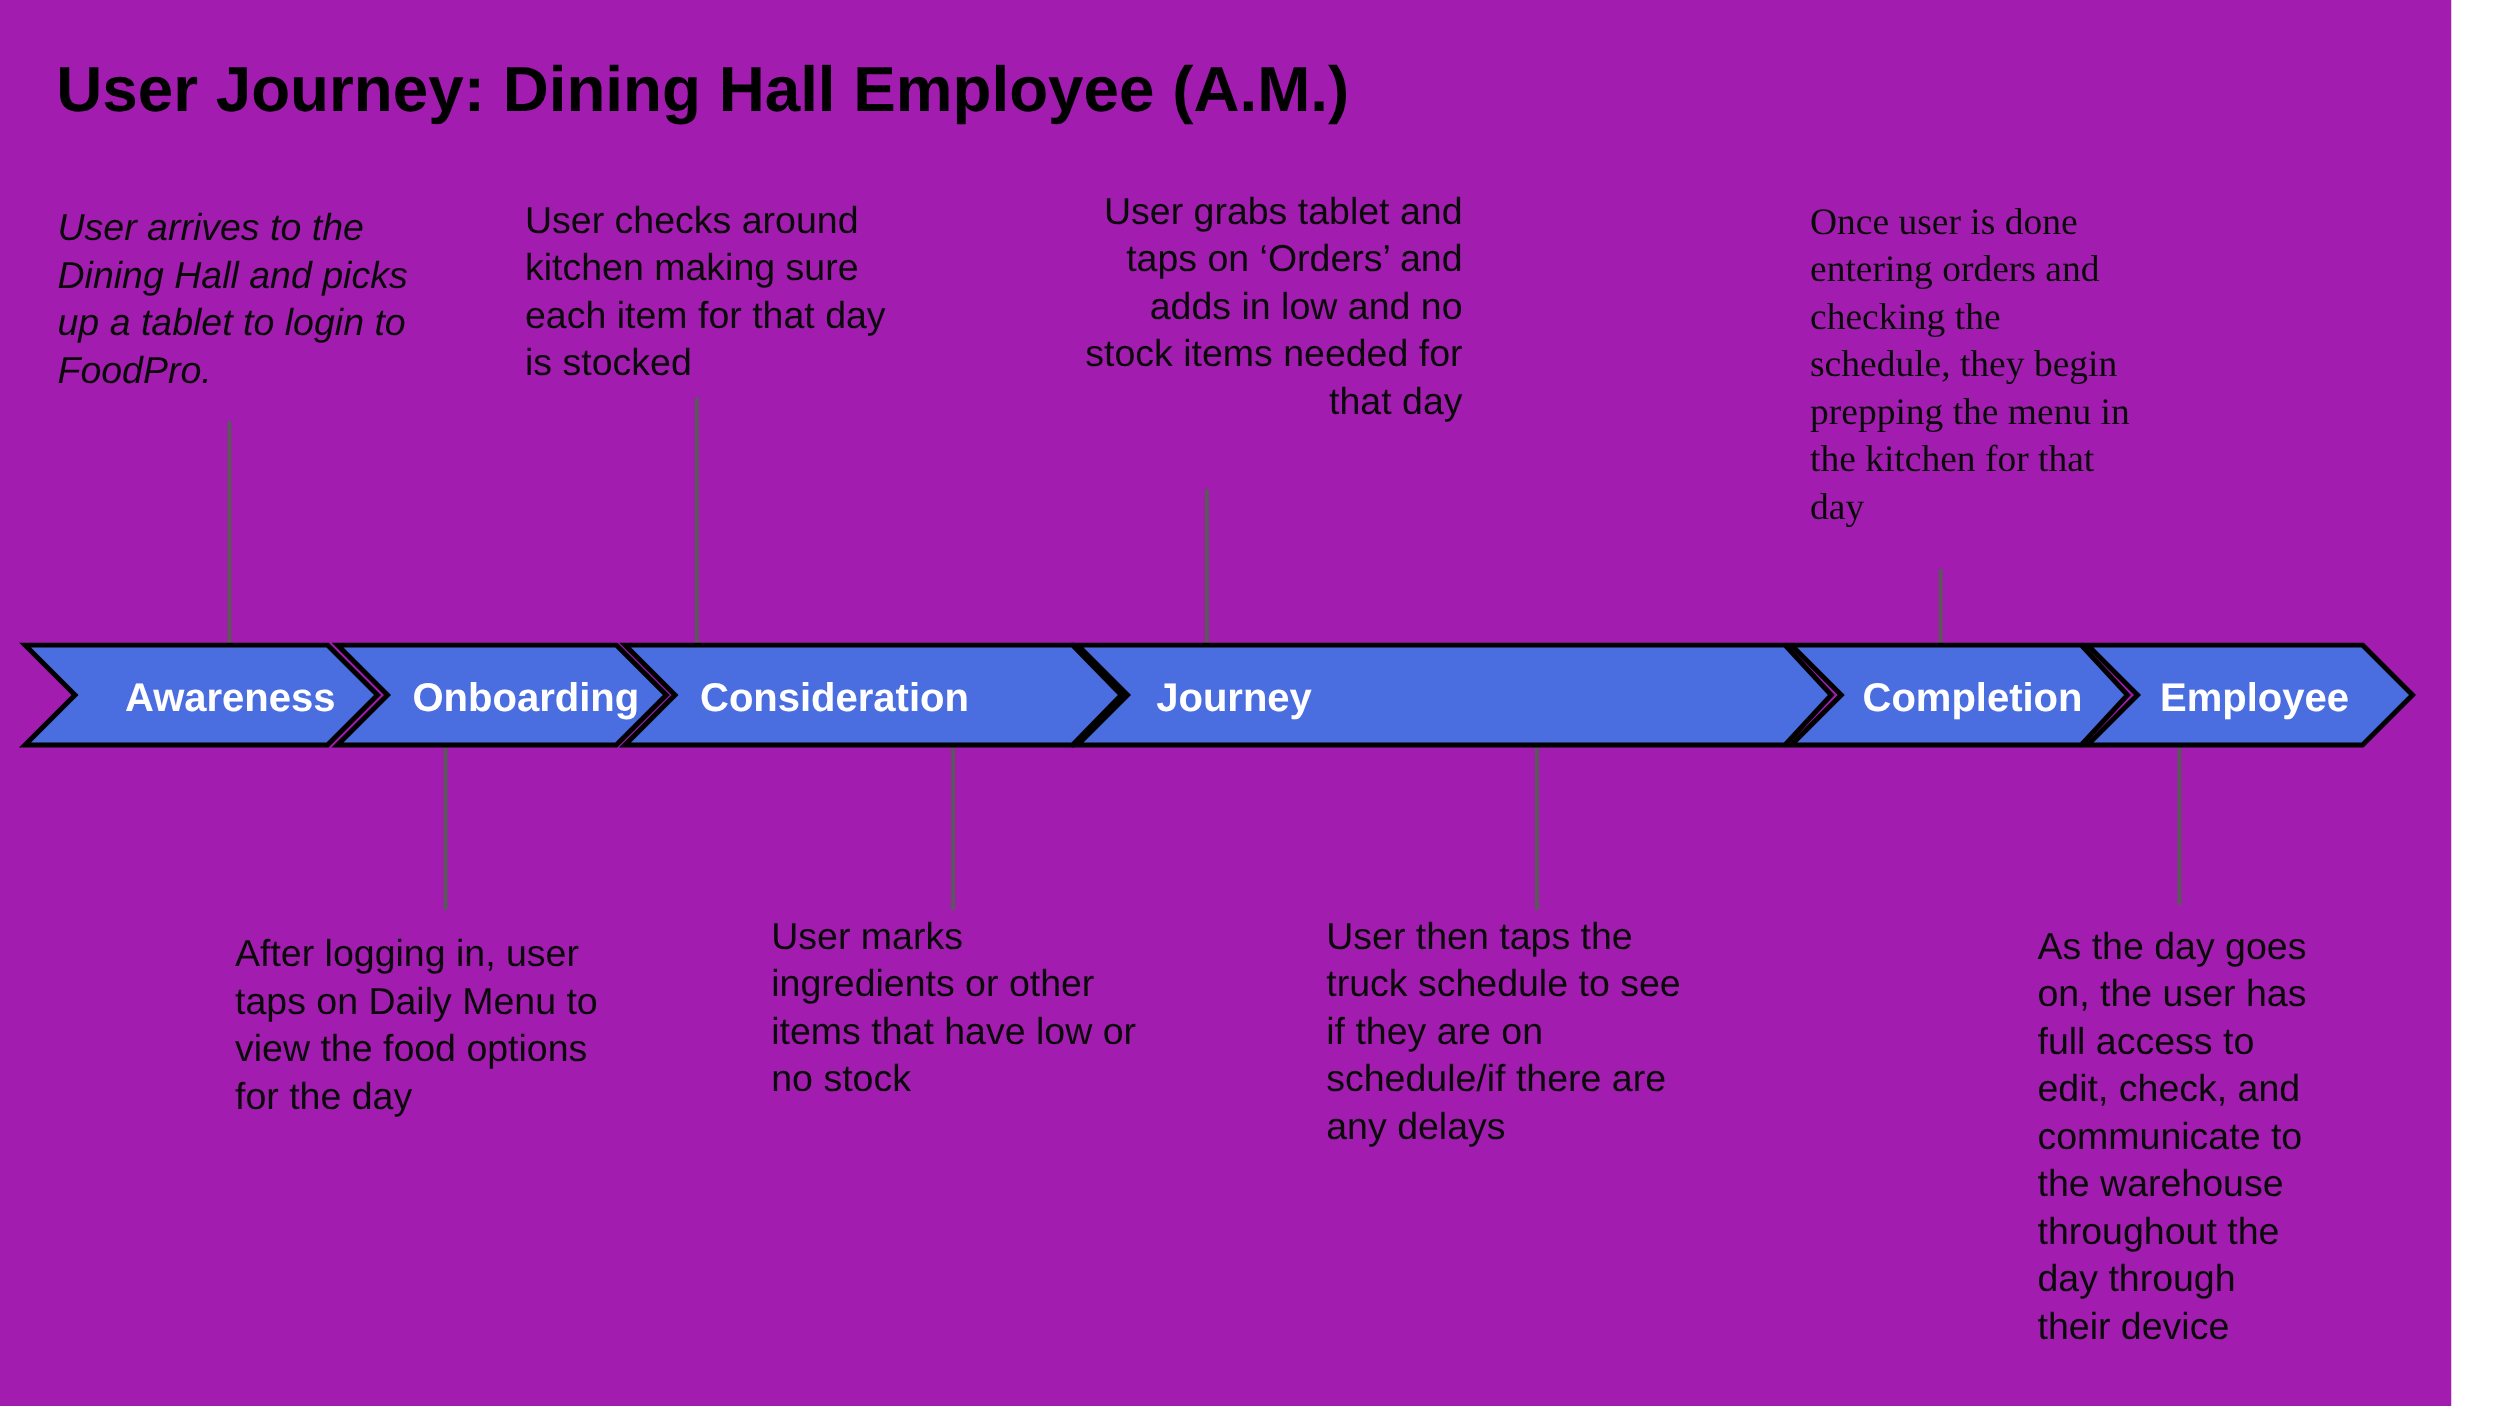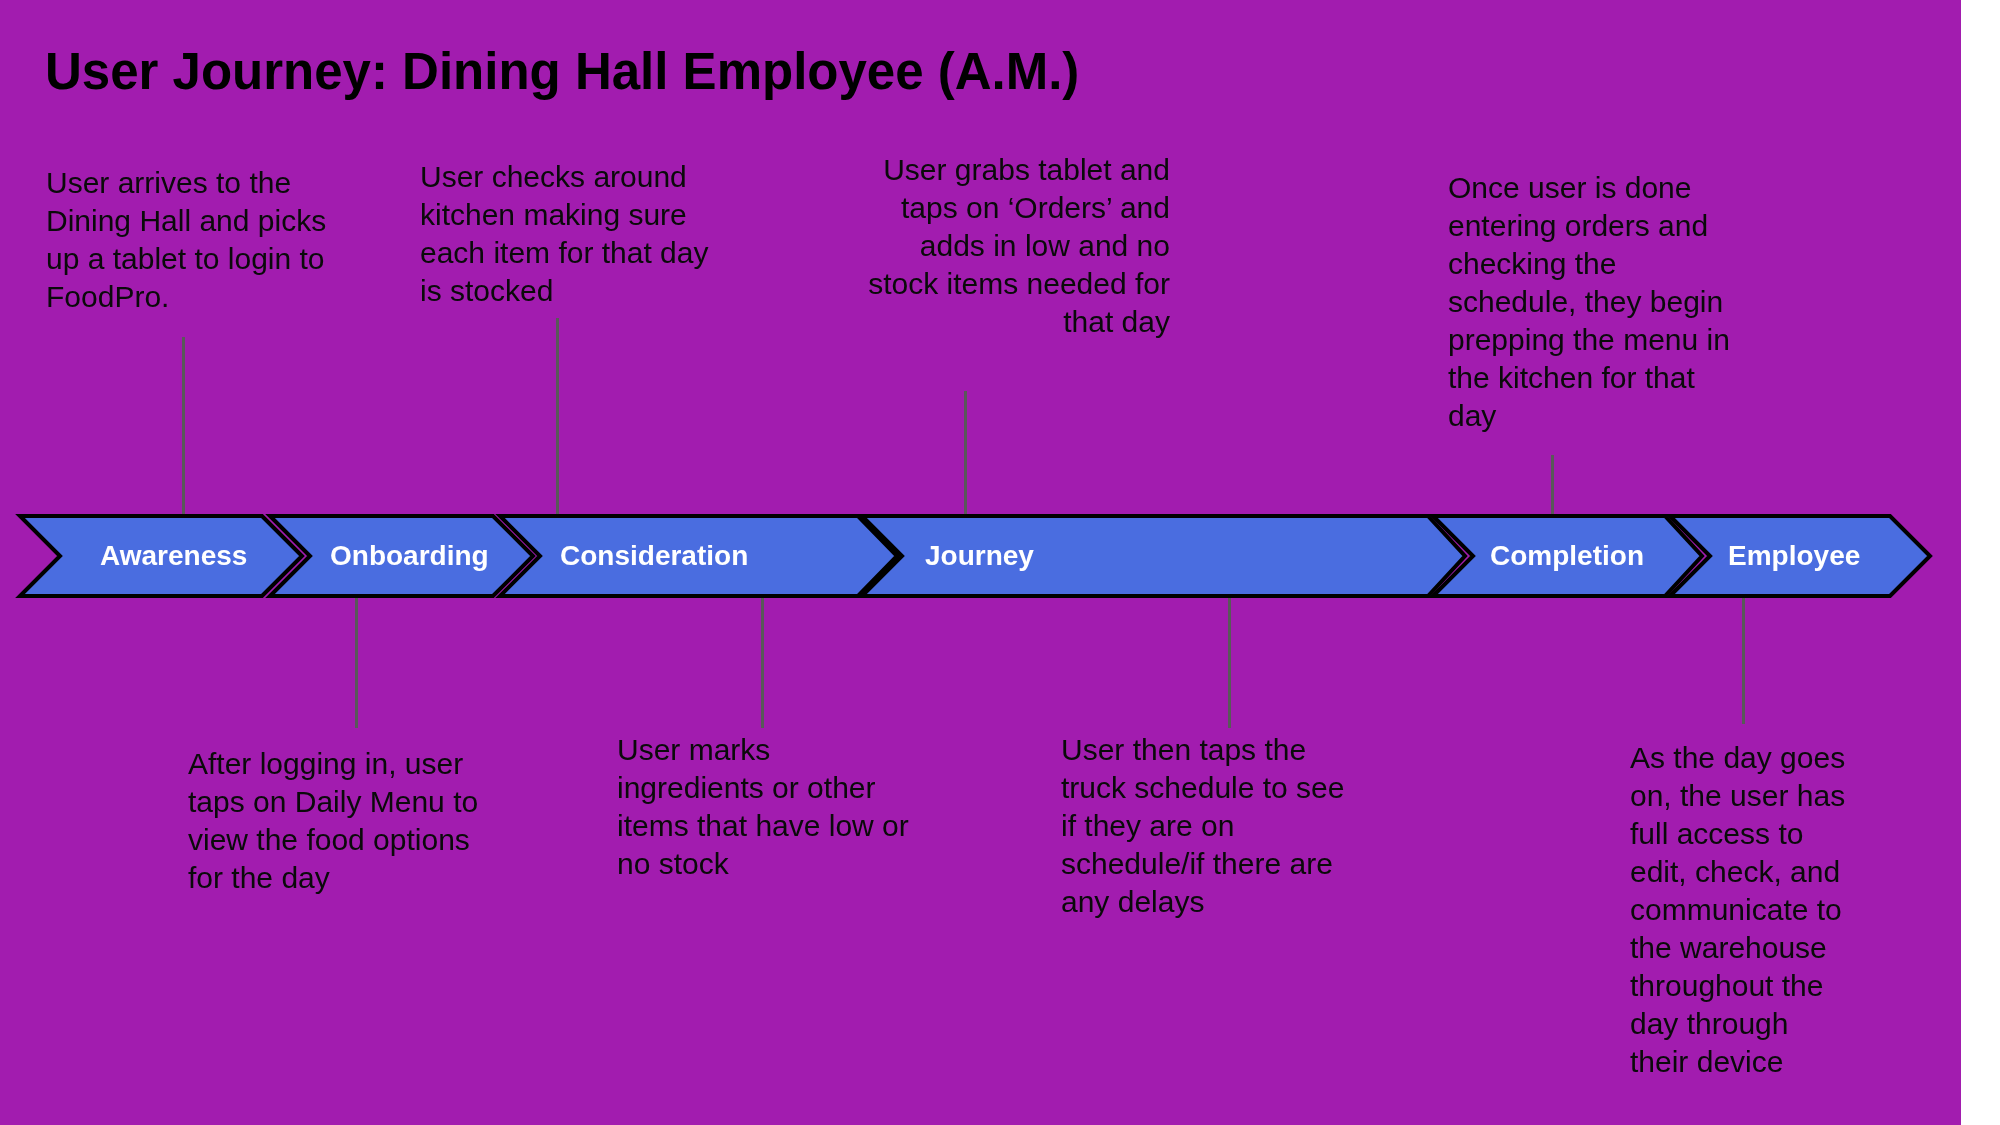--- a/index.html
+++ b/index.html
@@ -47,47 +47,47 @@
   }
   .band-svg polygon {
     fill: var(--arrow-fill, #4a6de0);
     stroke: var(--arrow-outline, #000000);
     stroke-width: 4px;
     stroke-linejoin: miter;
   }
   .stage-label {
     position: absolute;
     top: 540px;
-    font-size: 28px;
+    font-size: 32px;
     font-weight: bold;
     color: var(--stage-label, #ffffff);
     white-space: nowrap;
   }
 </style>
 </head>
 <body>
 
 <div class="canvas">
 
   <h1 class="page-title">User Journey: Dining Hall Employee (A.M.)</h1>
 
-  <div class="note" style="left:46px;  top:164px; width:330px;">User arrives to the
+  <div class="note" style="left:46px;  top:164px; width:330px;font-style:italic;">User arrives to the
 Dining Hall and picks
 up a tablet to login to
 FoodPro.</div>
   <div class="note" style="left:420px; top:158px; width:340px;">User checks around
 kitchen making sure
 each item for that day
 is stocked</div>
   <div class="note" style="left:820px; top:151px; width:350px;text-align:right;">User grabs tablet and
 taps on ‘Orders’ and
 adds in low and no
 stock items needed for
 that day</div>
-  <div class="note" style="left:1448px;top:169px; width:340px;">Once user is done
+  <div class="note" style="left:1448px;top:159px; width:340px;font-family:Liberation Serif, serif;">Once user is done
 entering orders and
 checking the
 schedule, they begin
 prepping the menu in
 the kitchen for that
 day</div>
 
   <div class="note" style="left:188px; top:731px; width:345px;margin-top:14px;">After logging in, user
 taps on Daily Menu to
 view the food options

